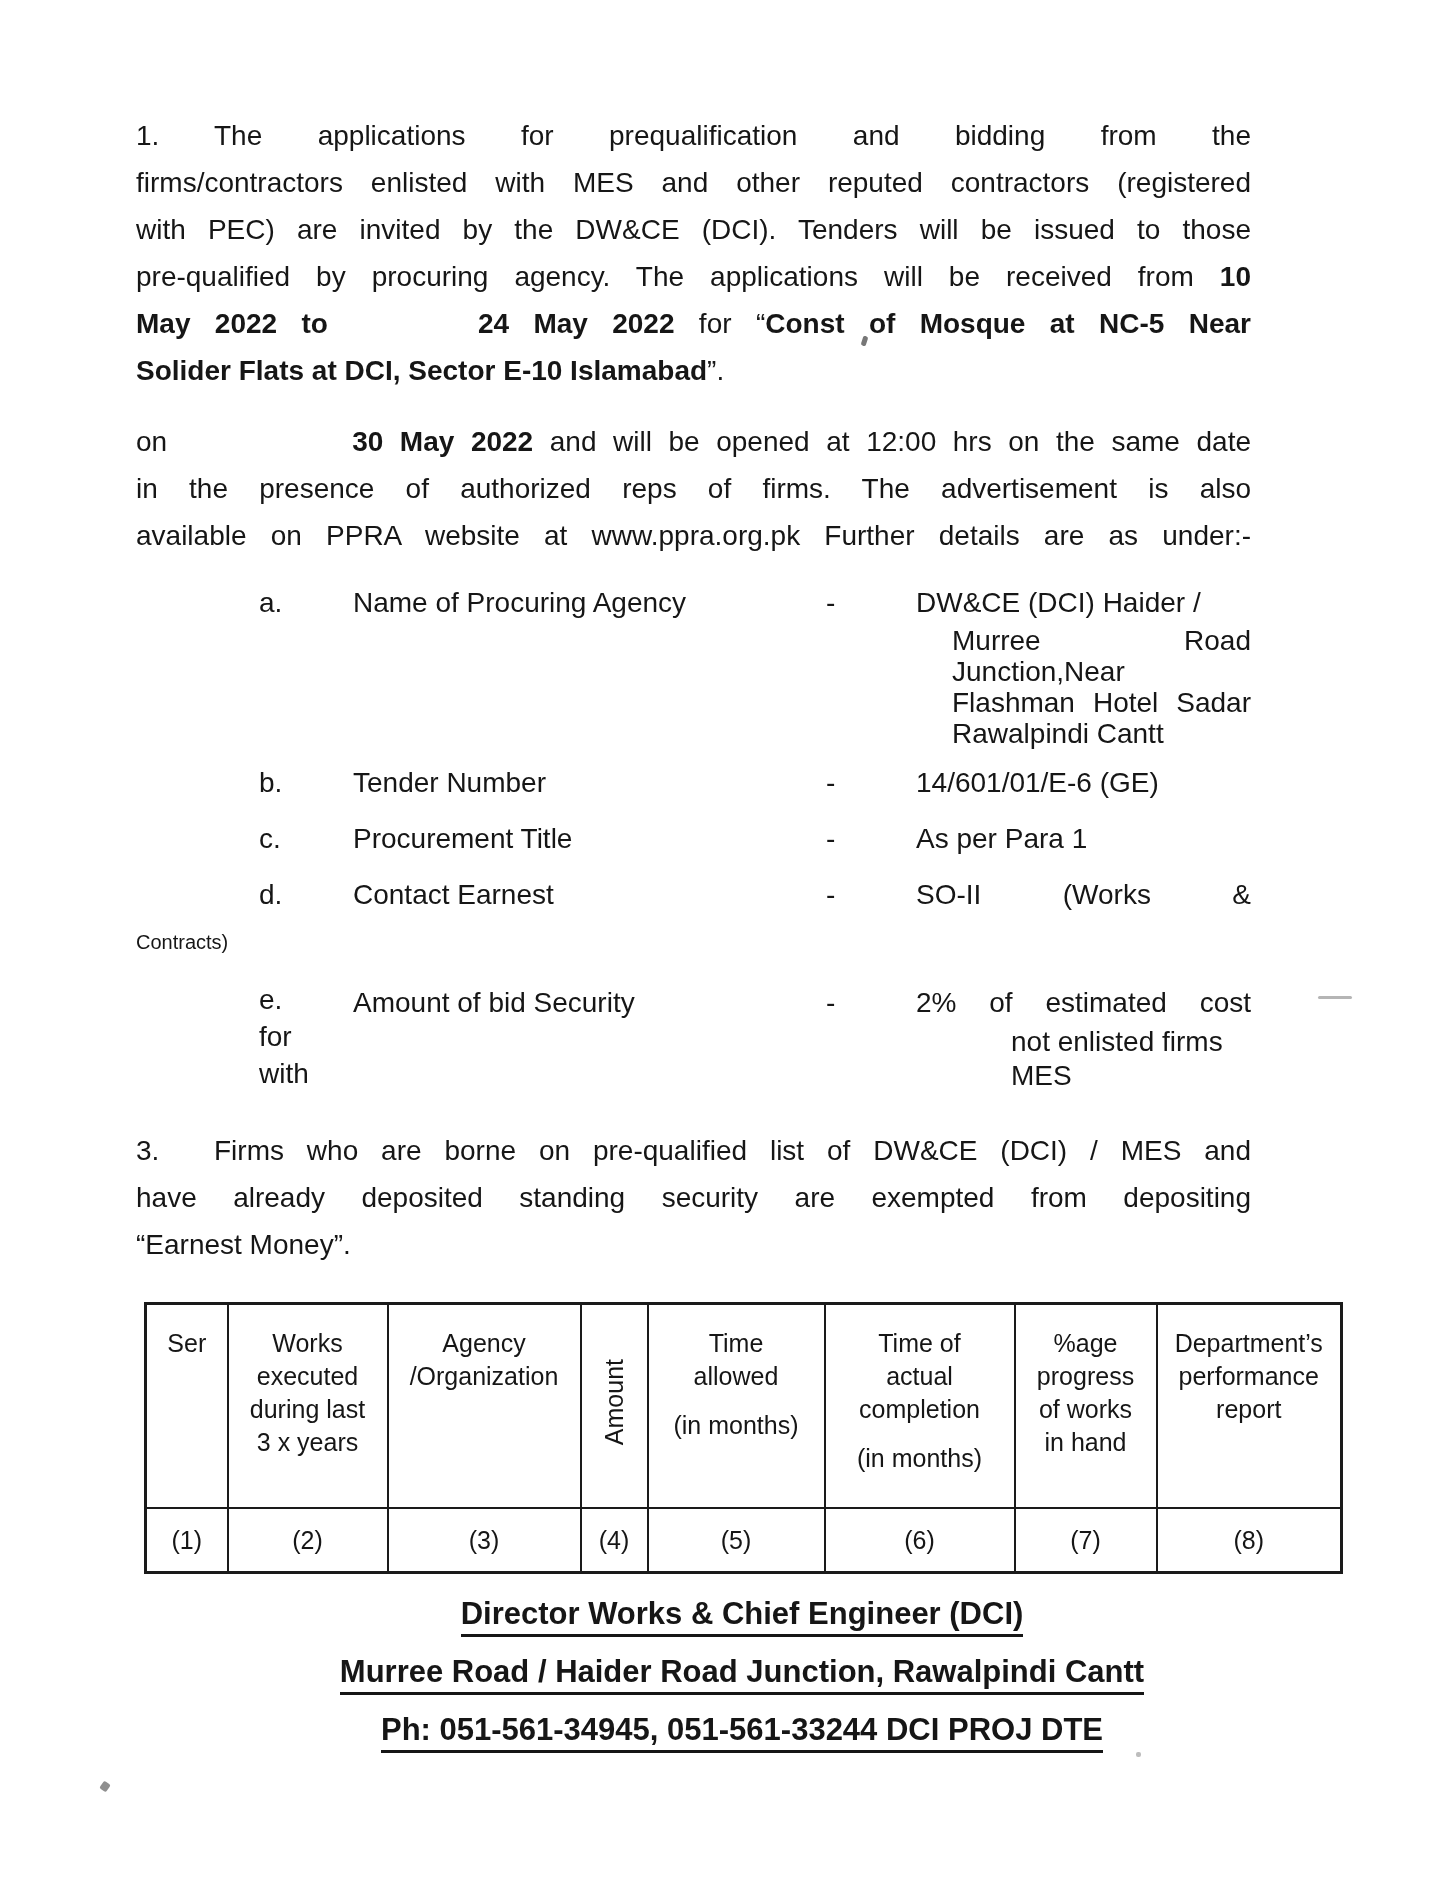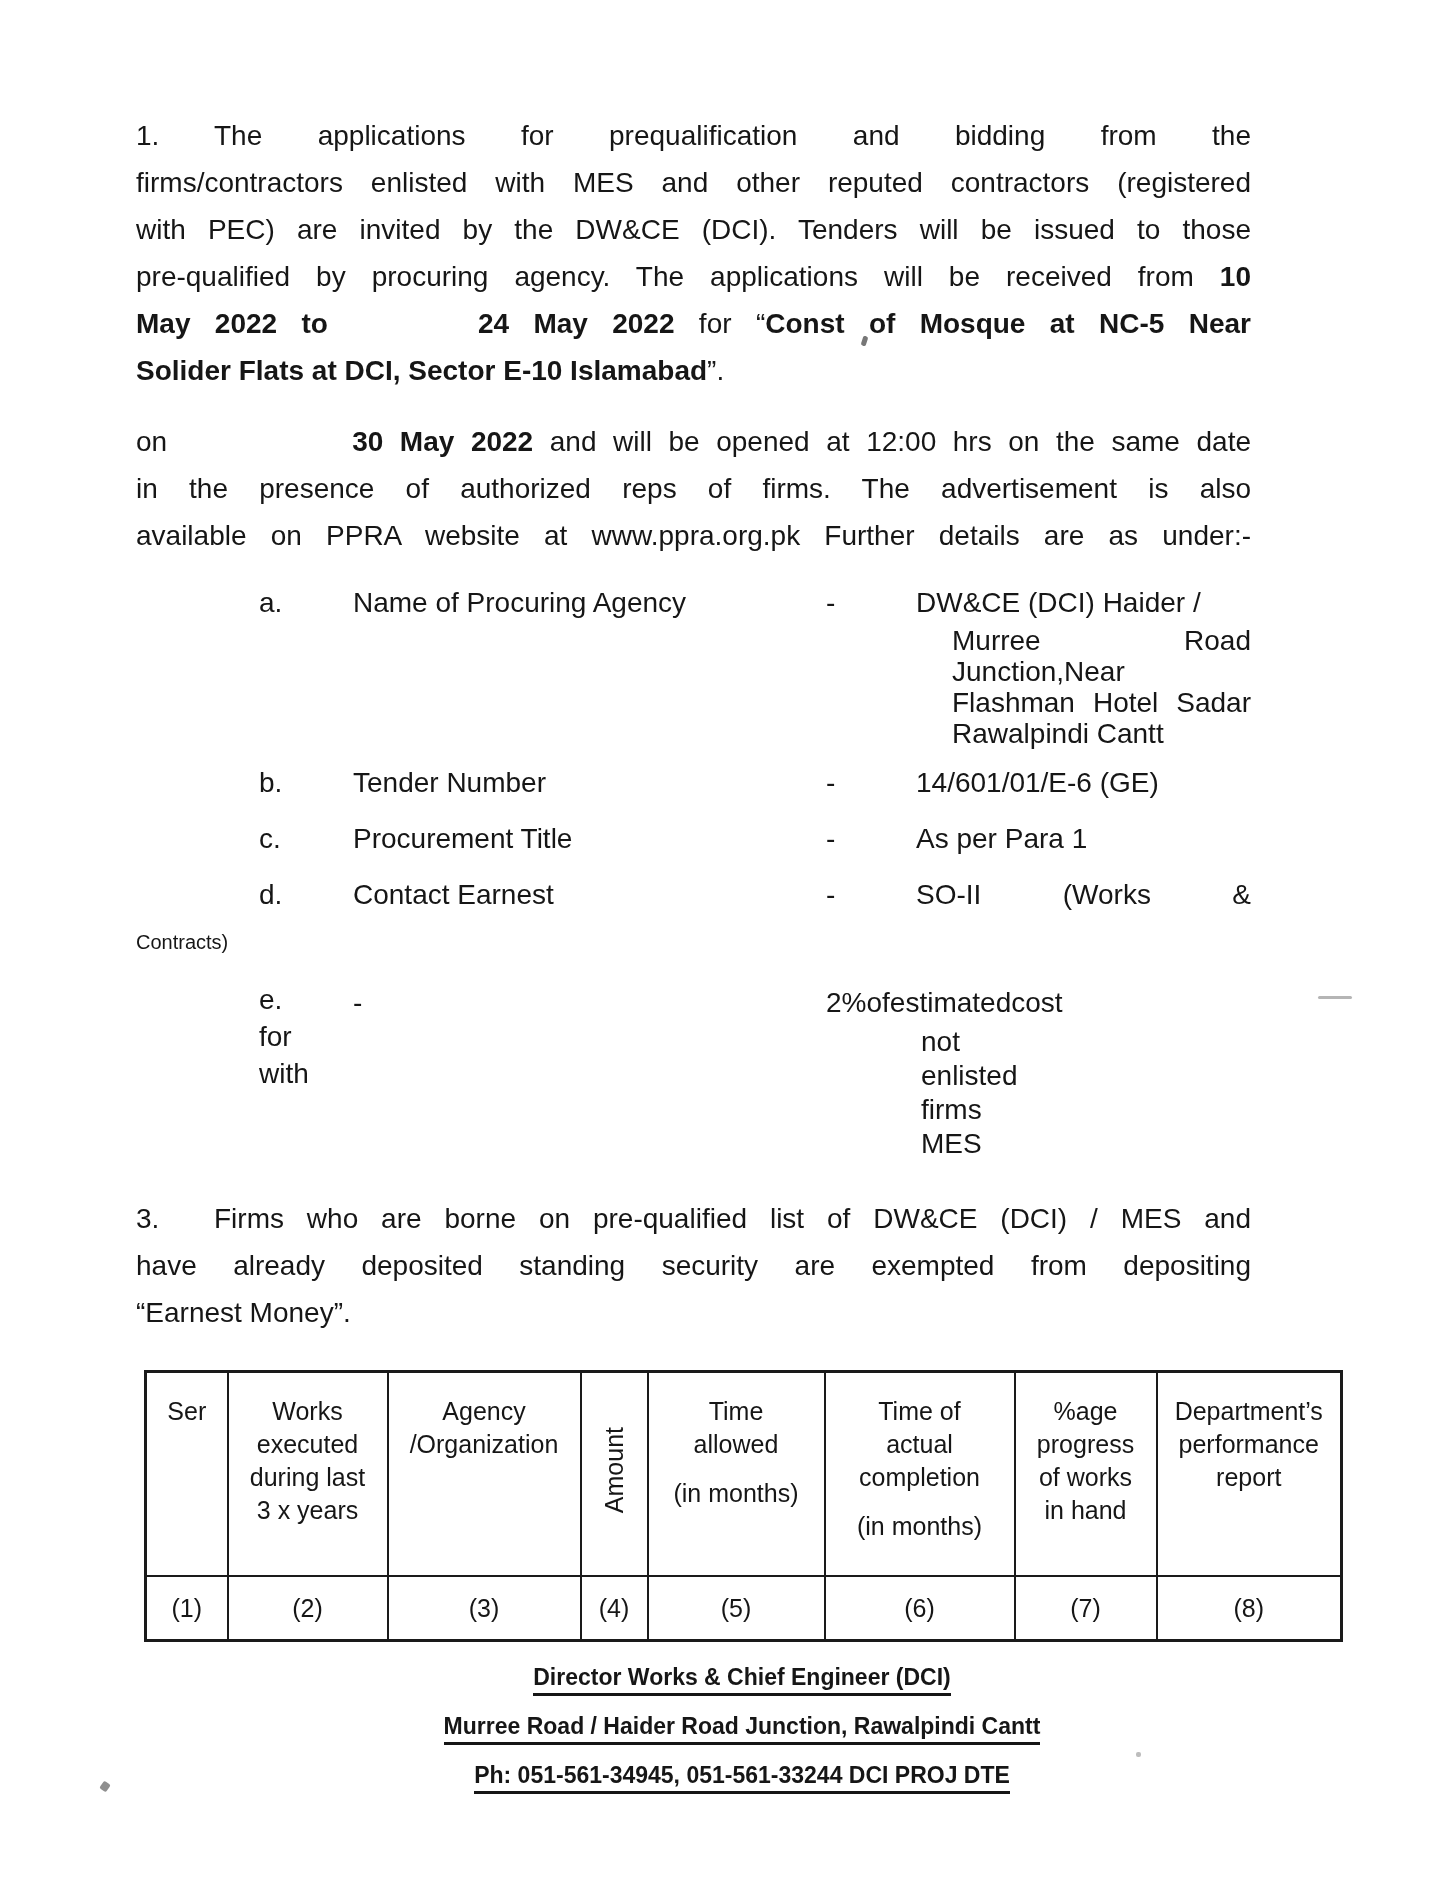--- a/index.html
+++ b/index.html
@@ -66,21 +66,21 @@
     transform:rotate(180deg);
     white-space:nowrap;
   }
   .sub-line{display:block;margin-top:16px;}
 
   
   .footer{width:1196px;margin-left:8px;margin-top:22px;text-align:center;}
   .fline{margin-top:17px;}
   .fline span{
     display:inline-block;
-    font-size:23px;font-weight:bold;
+    font-size:31px;font-weight:bold;
     border-bottom:3px solid #161616;
     padding-bottom:2px;
   }
 
   
   .artifact{position:absolute;background:#9a9a9a;border-radius:2px;}
   .a1{left:862px;top:336px;width:5px;height:10px;transform:rotate(18deg);background:#777;}
   .a2{left:1318px;top:996px;width:34px;height:3px;background:#b5b5b5;}
   .a3{left:101px;top:1782px;width:8px;height:9px;transform:rotate(35deg);background:#8f8f8f;}
   .a4{left:1136px;top:1752px;width:5px;height:5px;background:#bdbdbd;}
@@ -160,20 +160,21 @@
         <span>(Works</span>
         <span>&amp;</span>
       </div>
     </div>
     <div class="cont-line">Contracts)</div>
 
     <div class="drow" style="margin-top:16px;">
       <div class="dletter pre letters-e">e.
 for
 with</div>
+      <div class="dlabel">Amount of bid Security</div>
       <div class="ddash">-</div>
       <div class="dvalue">
         <div class="flexspread">
           <span>2%</span>
           <span>of</span>
           <span>estimated</span>
           <span>cost</span>
         </div>
         <div class="indent95">not enlisted firms</div>
         <div class="indent95">MES</div>

